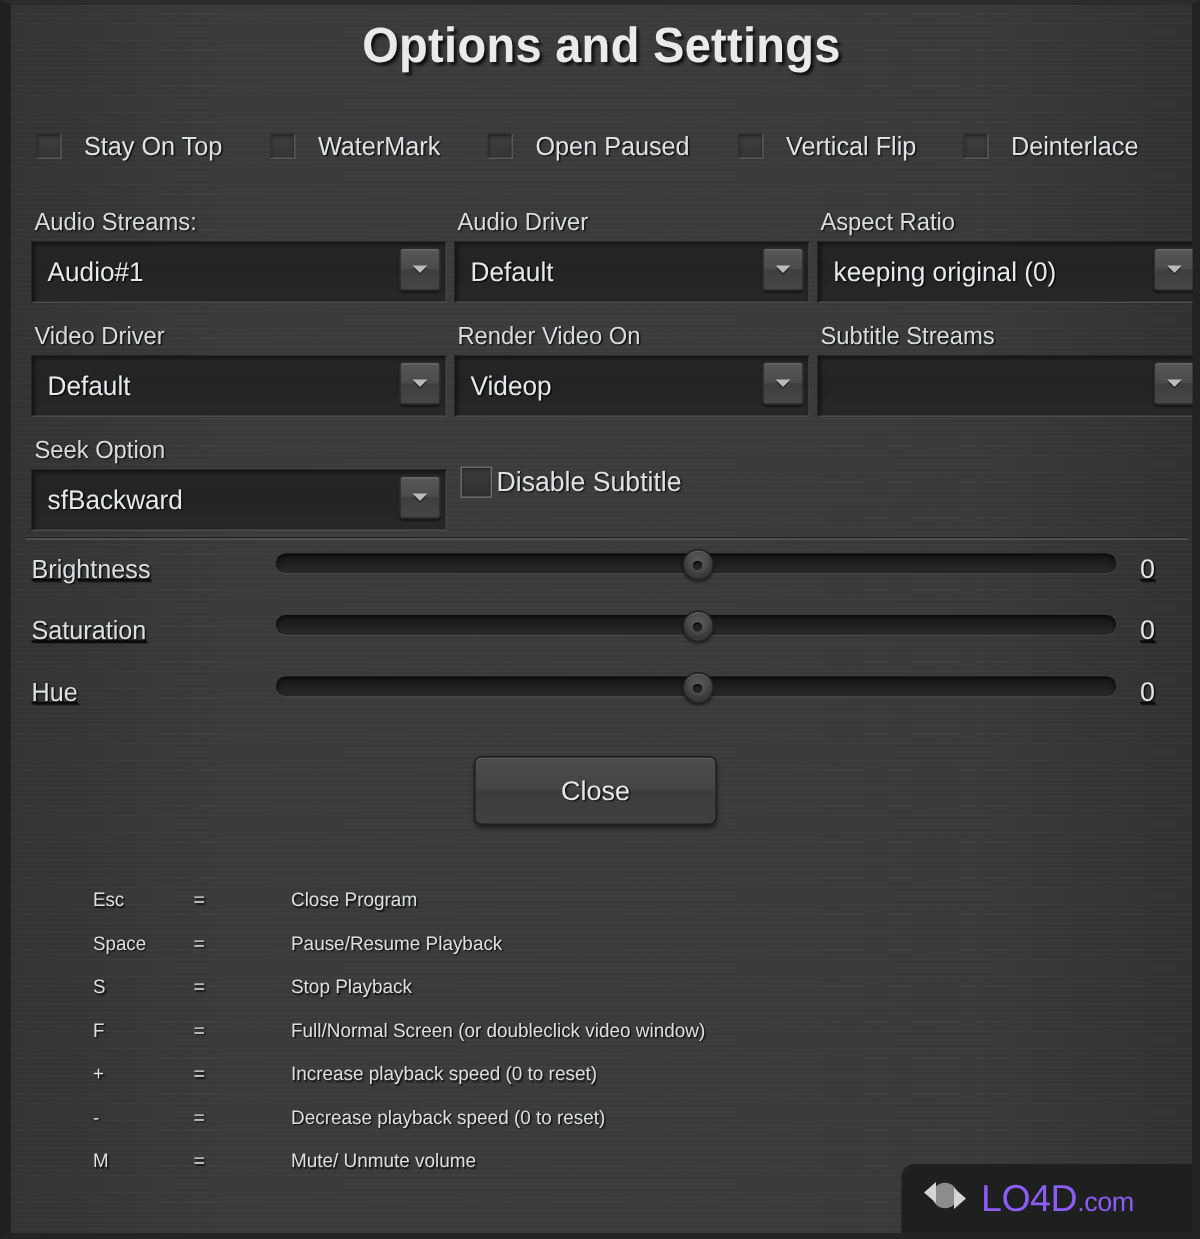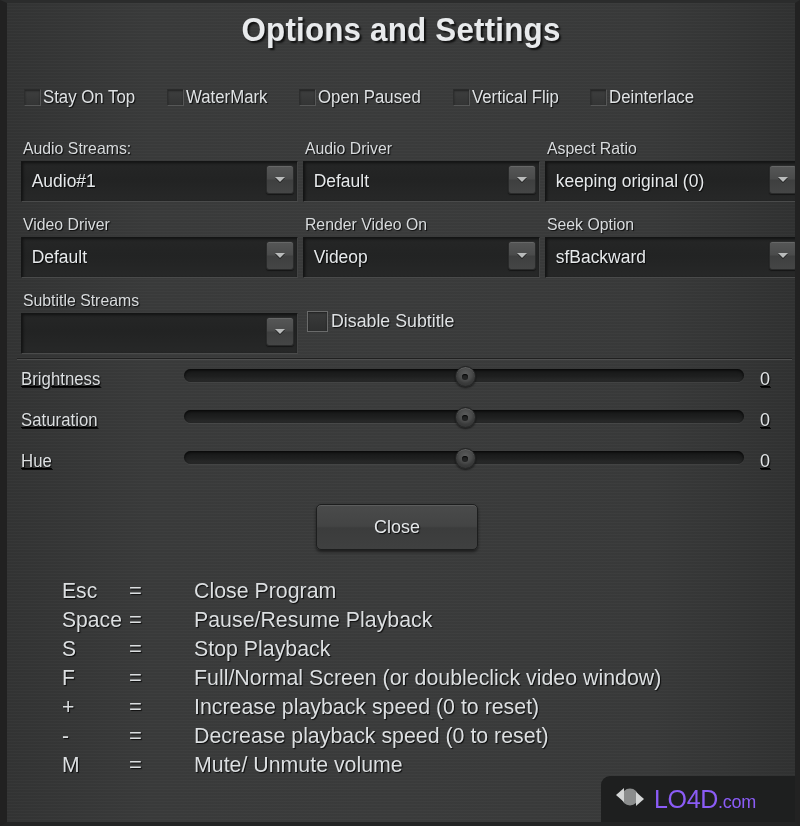--- a/index.html
+++ b/index.html
@@ -53,21 +53,21 @@
     position: absolute;
     left: 17px;
     top: 84px;
     width: 762px;
     display: flex;
     align-items: center;
   }
   .chk-item {
     display: flex;
     align-items: center;
-    gap: 2px;
+    gap: 15px;
     margin-right: 28px;
     white-space: nowrap;
   }
   .chk-box {
     width: 17px;
     height: 17px;
     box-sizing: border-box;
     background: linear-gradient(to bottom, #3d3e3e, #343535);
     border: 1px solid #565757;
     border-top-color: #2a2b2b;
@@ -259,23 +259,23 @@
 
   
   .shortcuts {
     position: absolute;
     left: 55px;
     top: 575px;
     width: 680px;
   }
   .krow {
     display: flex;
-    align-items: flex-start;
+    align-items: flex-end;
     height: 29px;
-    font-size: 22px;
+    font-size: 13px;
     color: #dcdfe1;
     text-shadow: 1px 1px 1px rgba(0,0,0,0.8);
   }
   .kkey {
     width: 67px;
     transform: scaleX(0.96);
     transform-origin: left center;
   }
   .keq {
     width: 65px;
@@ -394,33 +394,33 @@
         <div class="flabel">Render Video On</div>
         <div class="combo">
           <span class="combo-val">Videop</span>
           <span class="combo-btn">
               <span class="tri"></span>
             </span>
         </div>
       </div>
 
       <div class="fcell">
+        <div class="flabel">Subtitle Streams</div>
+        <div class="combo">
+          <span class="combo-val"></span>
+          <span class="combo-btn">
+              <span class="tri"></span>
+            </span>
+        </div>
+      </div>
+
+      <div class="fcell">
         <div class="flabel">Seek Option</div>
         <div class="combo">
           <span class="combo-val">sfBackward</span>
-          <span class="combo-btn">
-              <span class="tri"></span>
-            </span>
-        </div>
-      </div>
-
-      <div class="fcell">
-        <div class="flabel">Subtitle Streams</div>
-        <div class="combo">
-          <span class="combo-val"></span>
           <span class="combo-btn">
               <span class="tri"></span>
             </span>
         </div>
       </div>
 
       <div class="fcell">
         <div class="chk-inline">
           <span class="chk-box lg"></span>
           <span class="chk-label lg">Disable Subtitle</span>

